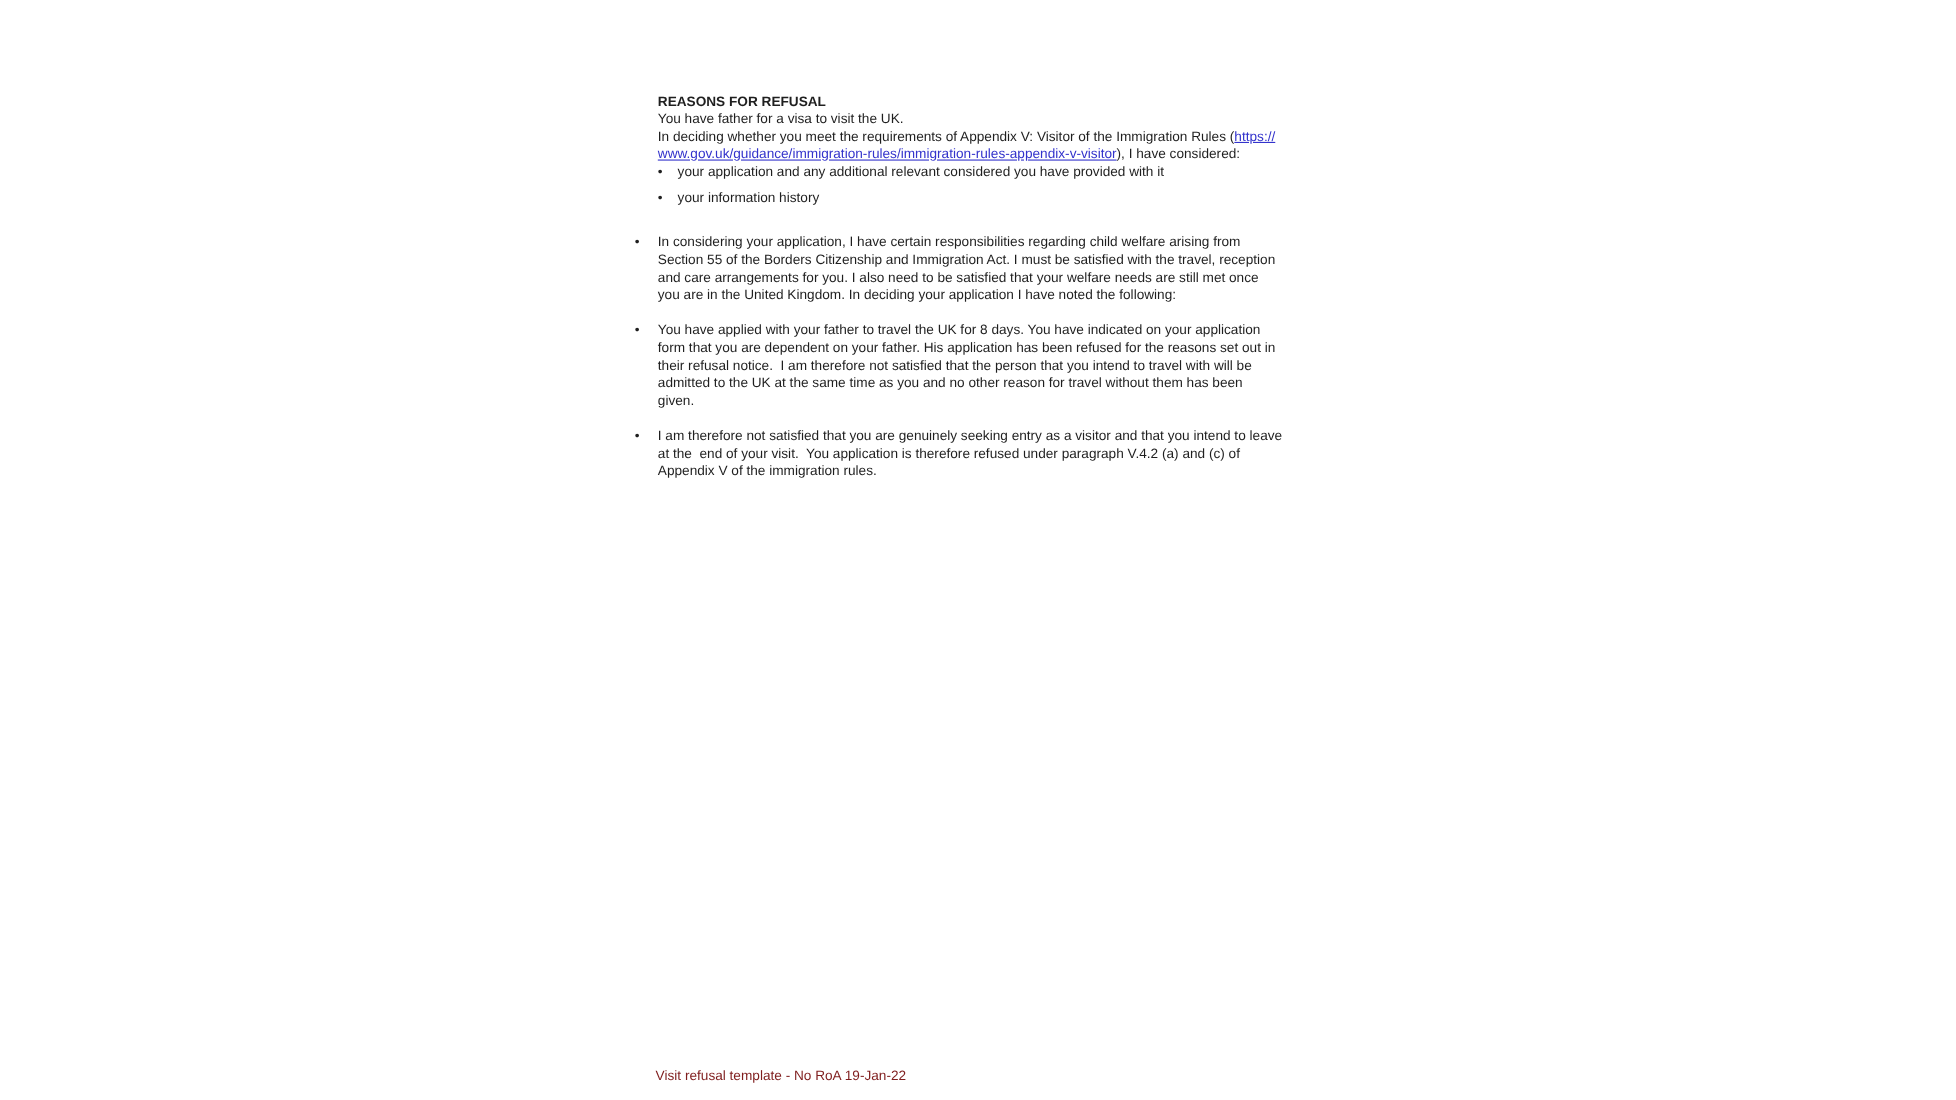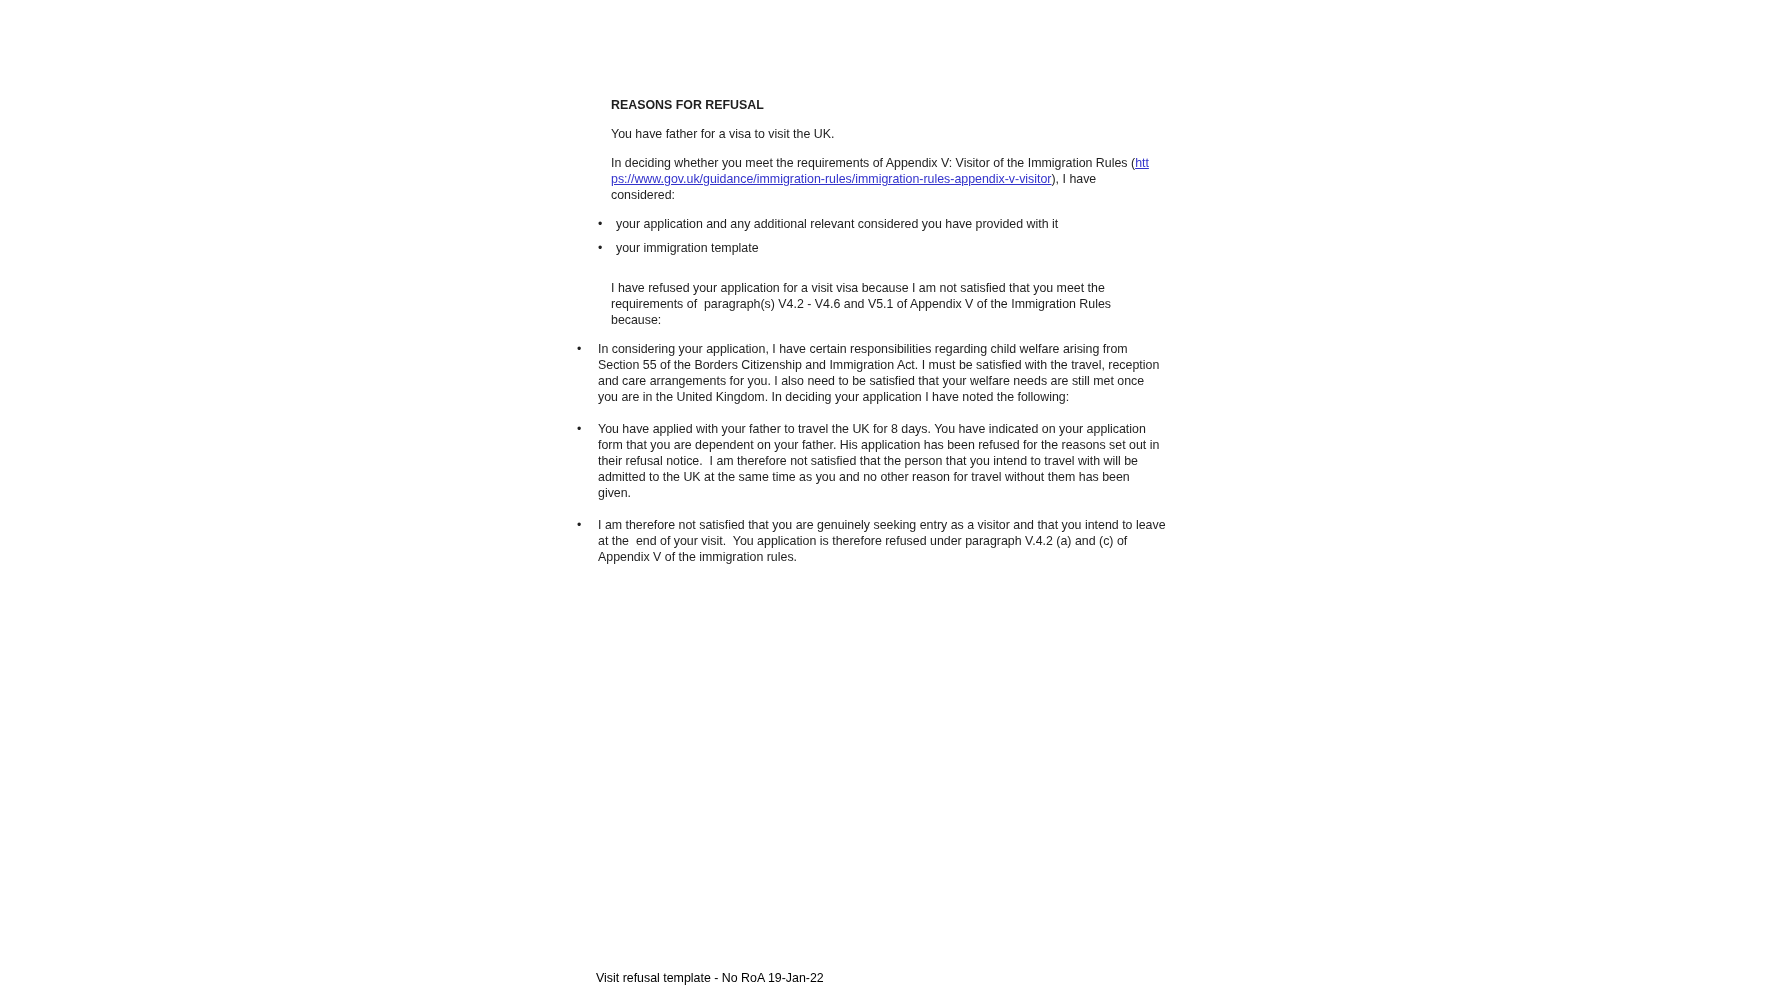--- a/index.html
+++ b/index.html
@@ -18,21 +18,21 @@
   }
   .doc {
     position: absolute;
     left: 598px;
     top: 84px;
     width: 568px;
     font-size: 12.4px;
     line-height: 16px;
   }
   .doc p {
-    margin: 13px;
+    margin: 0;
     white-space: pre-wrap;
   }
   .title {
     font-weight: bold;
     margin: 0 0 16px 0;
   }
   .p-intro {
     margin-bottom: 10px;
   }
   .p-considering {
@@ -81,21 +81,21 @@
   }
   .decision-heading {
     font-weight: bold;
   }
   .footer-note {
     position: absolute;
     left: 596px;
     top: 970px;
     font-size: 12.4px;
     line-height: 16px;
-    color: #000000;
+    color: #7f1d1d;
     white-space: pre-wrap;
   }
 </style>
 </head>
 <body>
 
 <div class="doc">
 
   <p class="title">REASONS FOR REFUSAL</p>
 
@@ -103,26 +103,25 @@
 
   <p class="p-considering"><span>In deciding whether you meet the requirements of Appendix V: Visitor of the Immigration Rules (</span><a class="link" href="#">https://www.gov.uk/guidance/immigration-rules/immigration-rules-appendix-v-visitor</a><span>), I have considered:</span></p>
 
   <div class="ulist small-list">
     <div class="li">
       <span class="dot">•</span>
       <span class="li-text">your application and any additional relevant considered you have provided with it</span>
     </div>
     <div class="li">
       <span class="dot">•</span>
-      <span class="li-text">your immigration template</span>
+      <span class="li-text">your information history</span>
     </div>
   </div>
 
 
-  <p class="p-decision">I have refused your application for a visit visa because I am not satisfied that you meet the requirements of  paragraph(s) V4.2 - V4.6 and V5.1 of Appendix V of the Immigration Rules because:</p>
 
   <div class="ulist reasons">
     <div class="li">
       <span class="dot">•</span>
       <span class="li-text">In considering your application, I have certain responsibilities regarding child welfare arising from Section 55 of the Borders Citizenship and Immigration Act. I must be satisfied with the travel, reception and care arrangements for you. I also need to be satisfied that your welfare needs are still met once you are in the United Kingdom. In deciding your application I have noted the following:</span>
     </div>
     <div class="li">
       <span class="dot">•</span>
       <span class="li-text">You have applied with your father to travel the UK for 8 days. You have indicated on your application form that you are dependent on your father. His application has been refused for the reasons set out in their refusal notice.  I am therefore not satisfied that the person that you intend to travel with will be admitted to the UK at the same time as you and no other reason for travel without them has been given.</span>
     </div>

